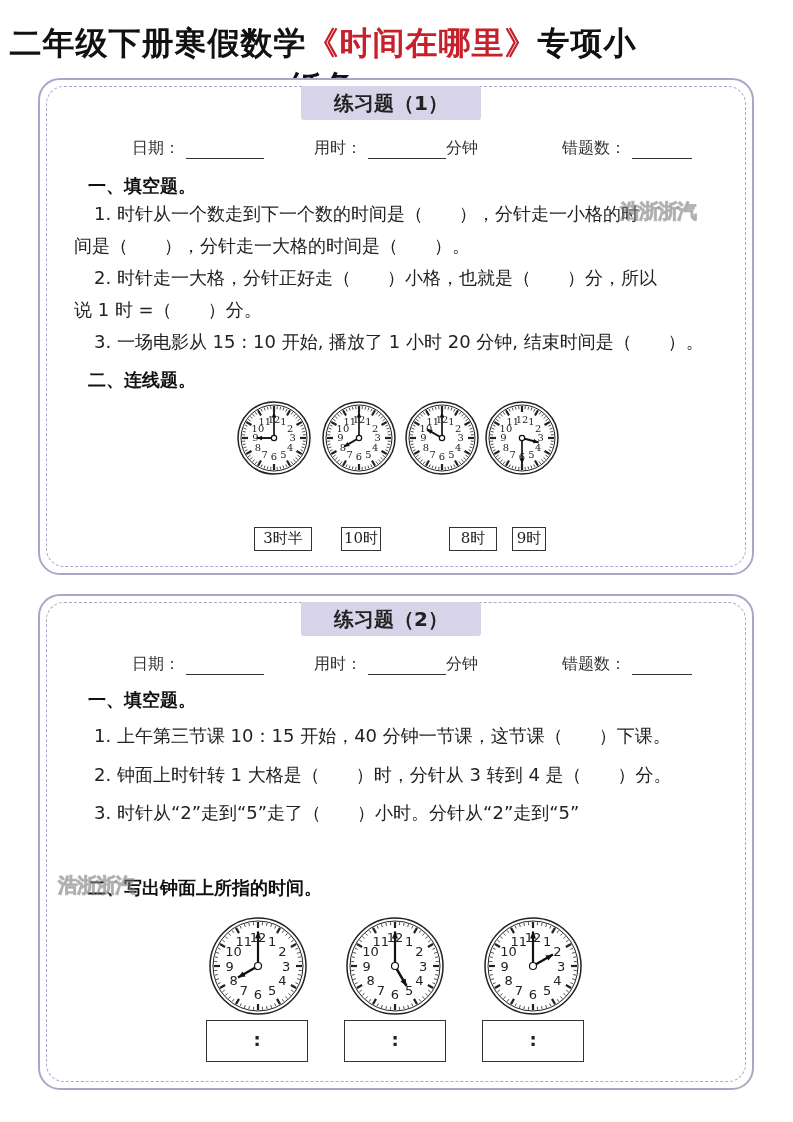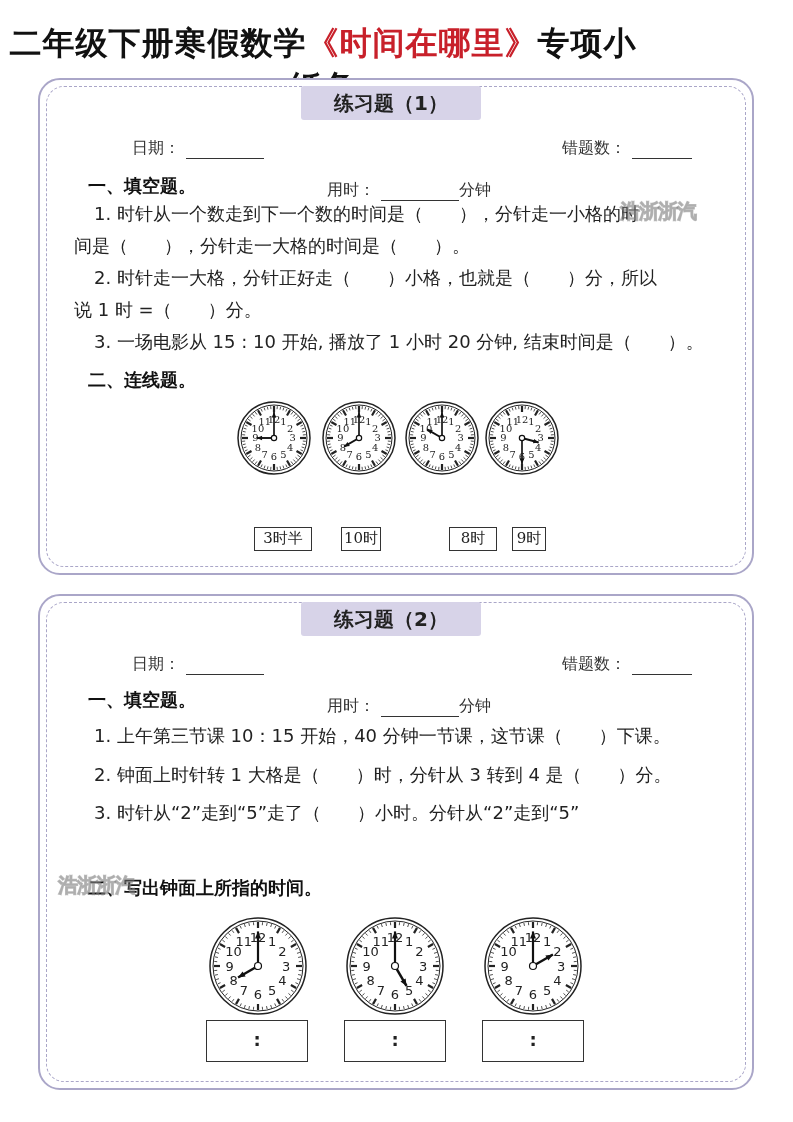--- a/index.html
+++ b/index.html
@@ -32,21 +32,21 @@
   }
 
   .meta-row {
     position: absolute; top: 58px; left: 0; width: 100%; height: 24px;
     font-family: "DejaVu Serif", serif; font-size: 16px; color: #333;
   }
   .meta-item { position: absolute; top: 0; white-space: nowrap; }
   .meta-line { display: inline-block; border-bottom: 1.5px solid #333; height: 18px; vertical-align: bottom; }
   .m-date { left: 92px; }
   .m-date .meta-line { width: 78px; margin-left: 6px; }
-  .m-time { left: 287px; margin-top: 42px; }
+  .m-time { left: 274px; }
   .m-time .meta-line { width: 78px; margin-left: 6px; }
   .m-err { left: 522px; }
   .m-err .meta-line { width: 60px; margin-left: 6px; }
 
   .section-head {
     position: absolute; left: 20px;
     font-family: "DejaVu Sans", sans-serif; font-weight: bold; font-size: 18px; color: #111; margin-left: 28px;
   }
   .q {
     position: absolute; left: 20px; width: 680px;

